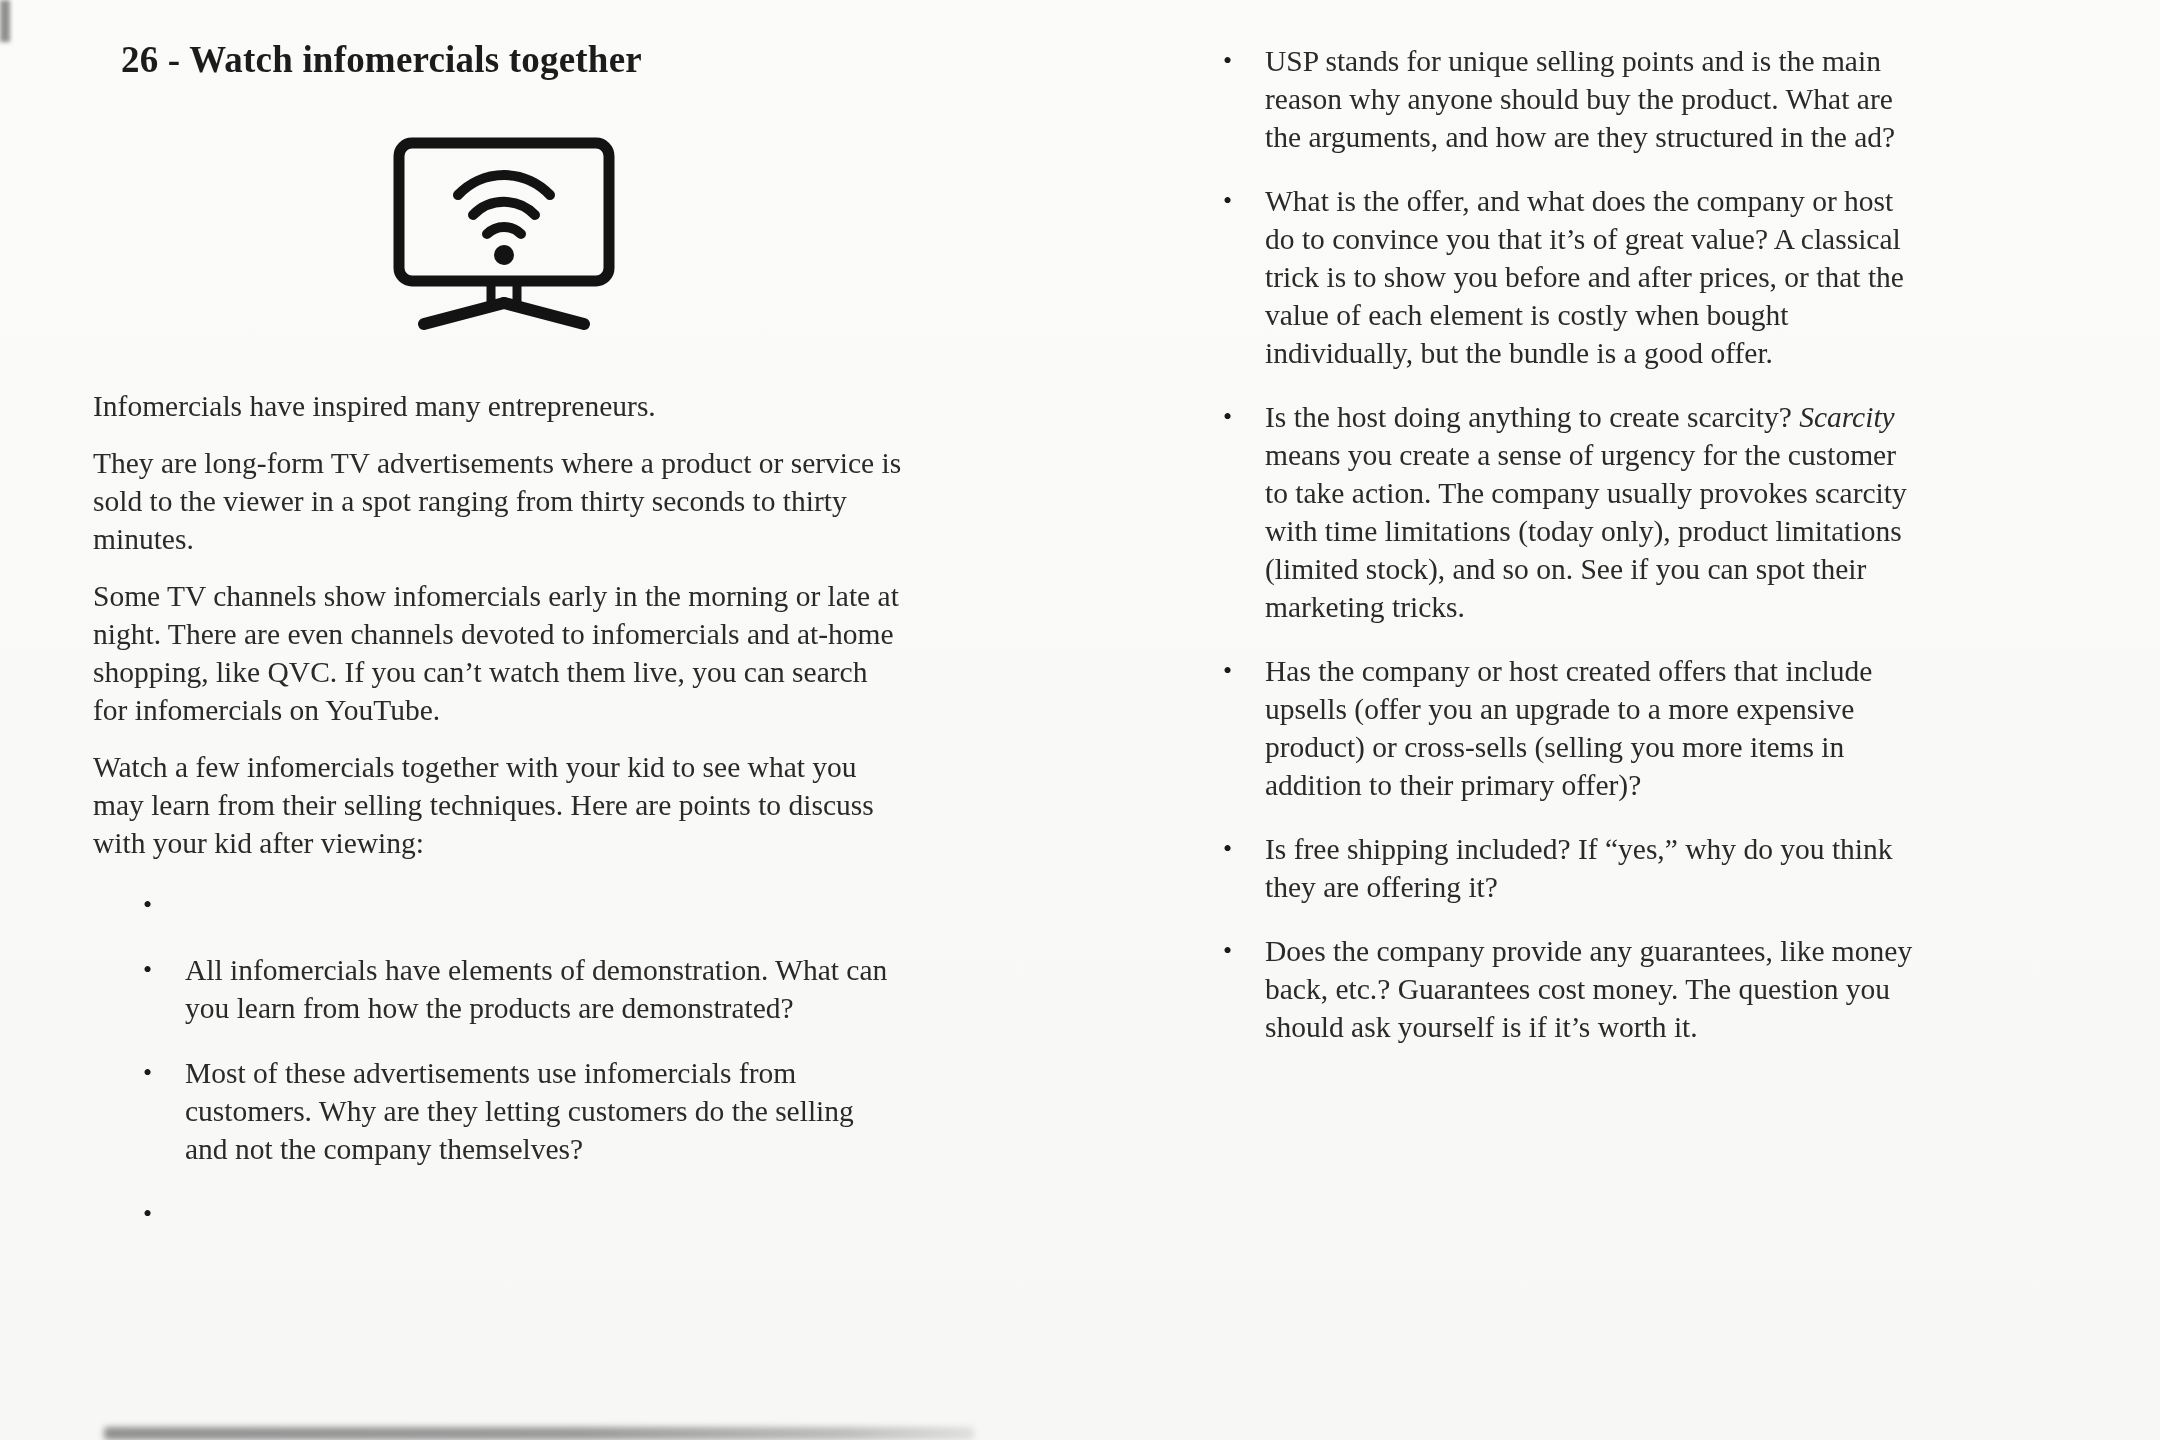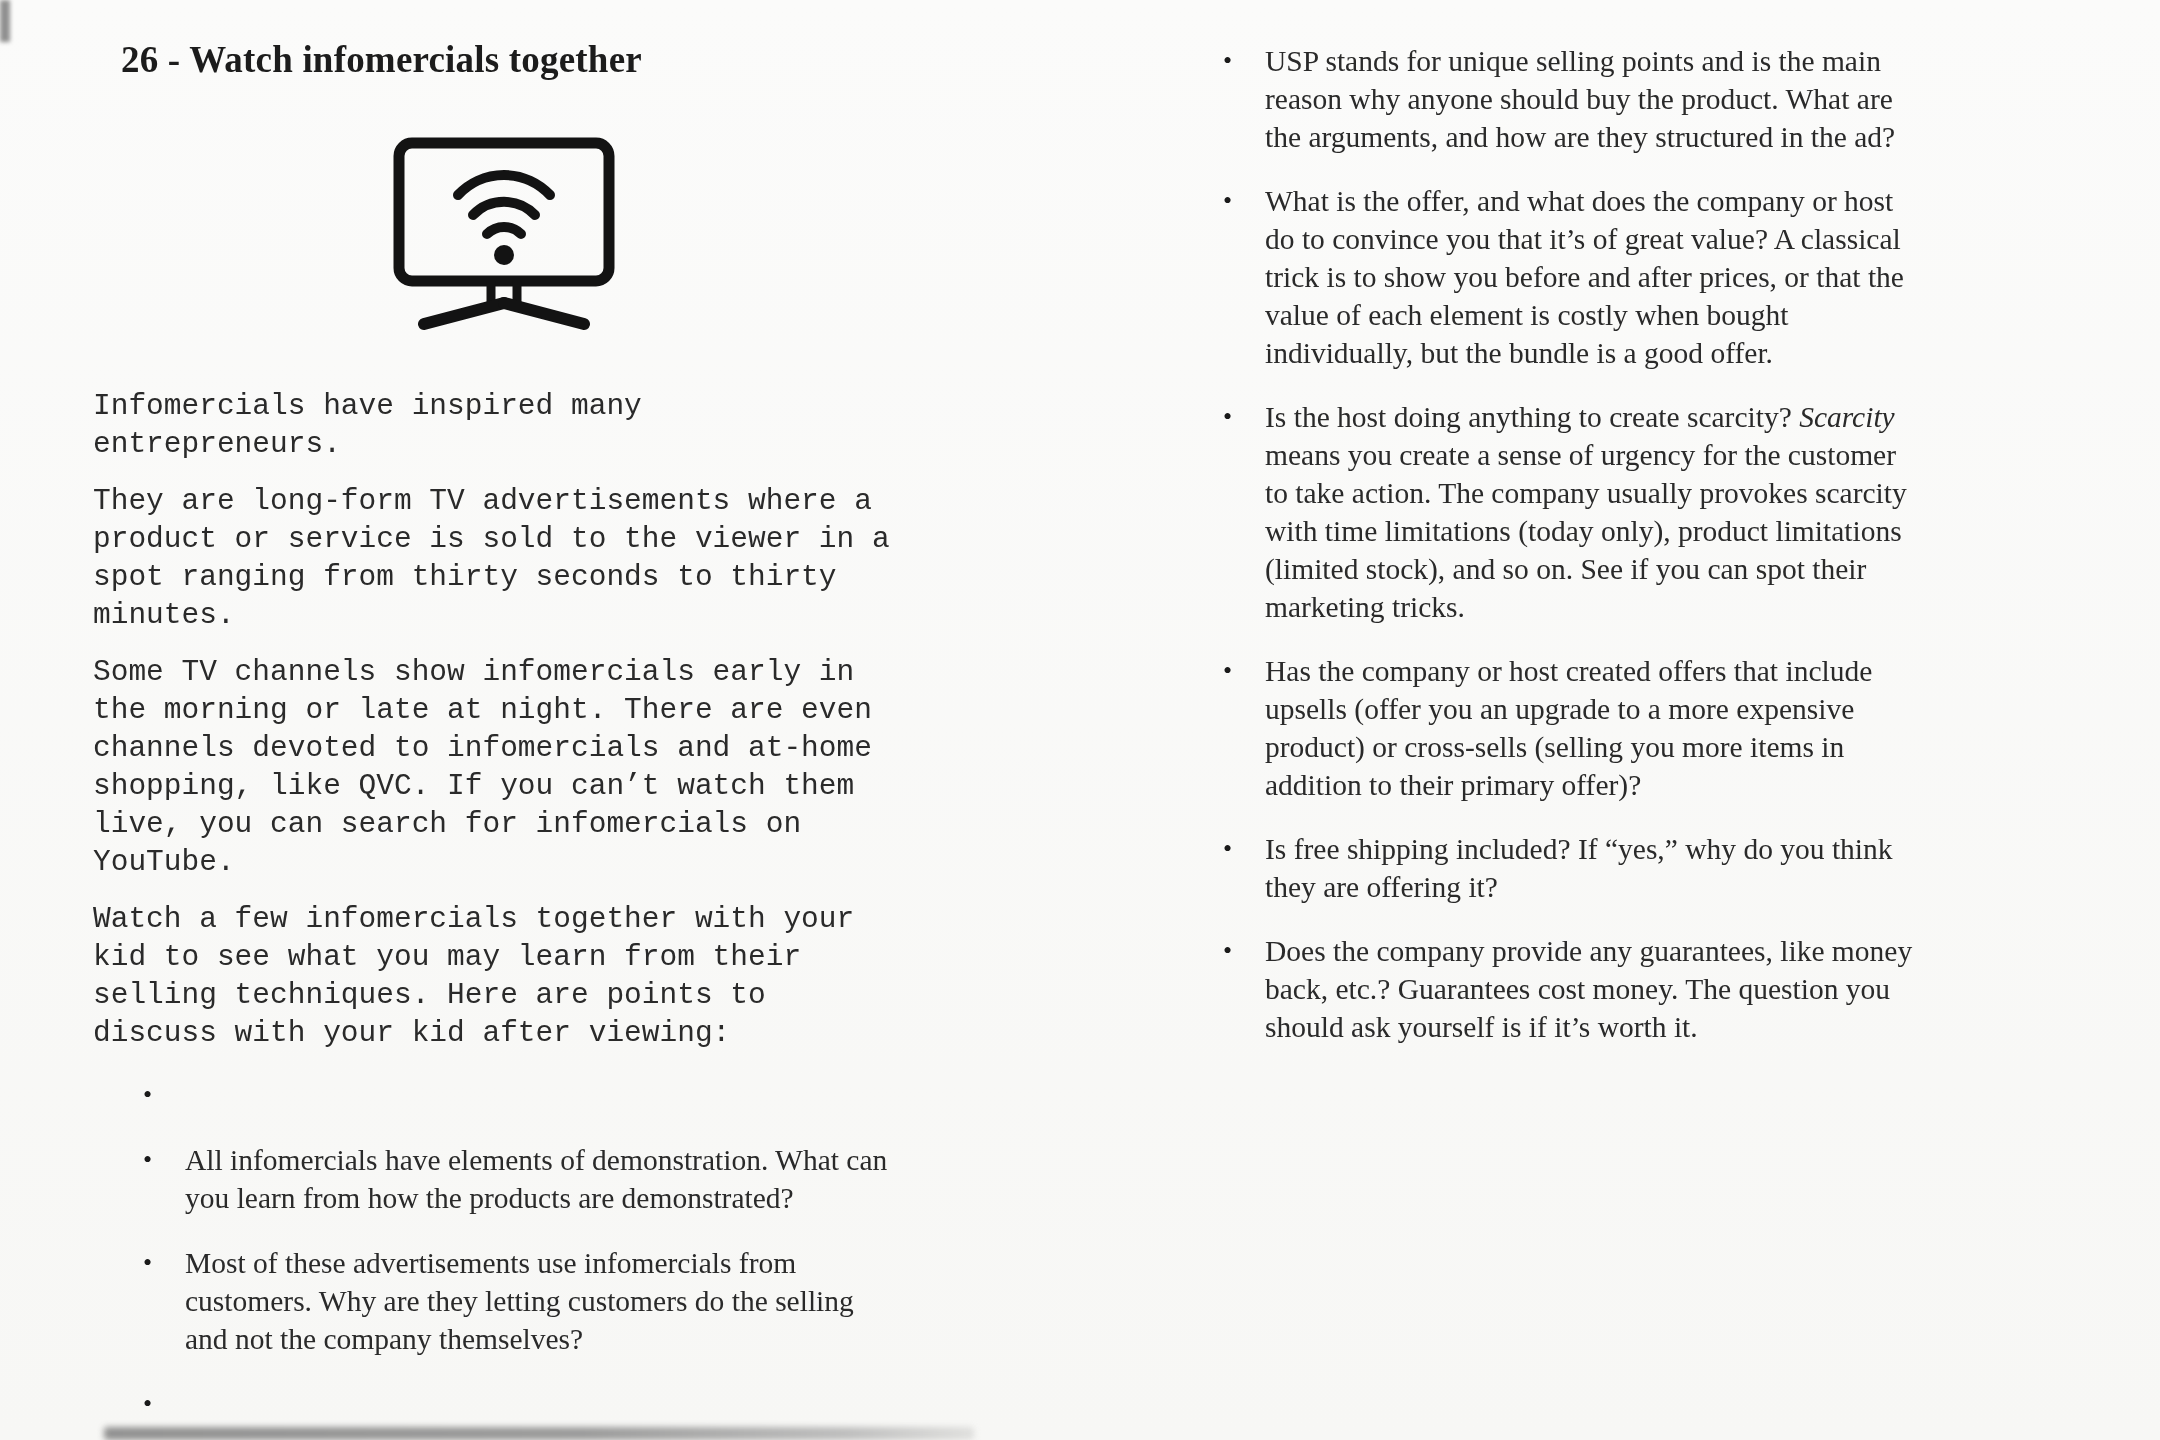--- a/index.html
+++ b/index.html
@@ -13,21 +13,21 @@
   }
   .page{position:absolute;inset:0;background:linear-gradient(180deg,#fbfbfa 0%,#f7f7f5 100%);}
   
   .col-left{position:absolute;left:93px;top:28px;width:810px;}
   .doc-title{
     font-size:37px;font-weight:bold;color:#1c1c1c;
     margin:10px 0 0 28px;letter-spacing:0.2px;
   }
   .tv-icon-wrap{margin:52px 0 0 295px;width:232px;height:208px;}
   .body-text{margin-top:46px;font-size:29.5px;line-height:38px;color:#2a2a2a;}
-  .body-text p{margin:0 0 19px 0;font-family:Liberation Mono, monospace;}
+  .body-text p{margin:0 0 19px 0;}
   ul.bullets{list-style:none;margin:28px 0 0 0;padding:0;}
   .col-left ul.bullets{margin-top:24px;}
   ul.bullets li{
     display:flex;align-items:flex-start;
     margin-bottom:27px;
     font-size:29.5px;line-height:38px;color:#2a2a2a;
   }
   .col-left ul.bullets li{padding-left:50px;}
   .bullet-marker{
     flex:0 0 auto;width:42px;

